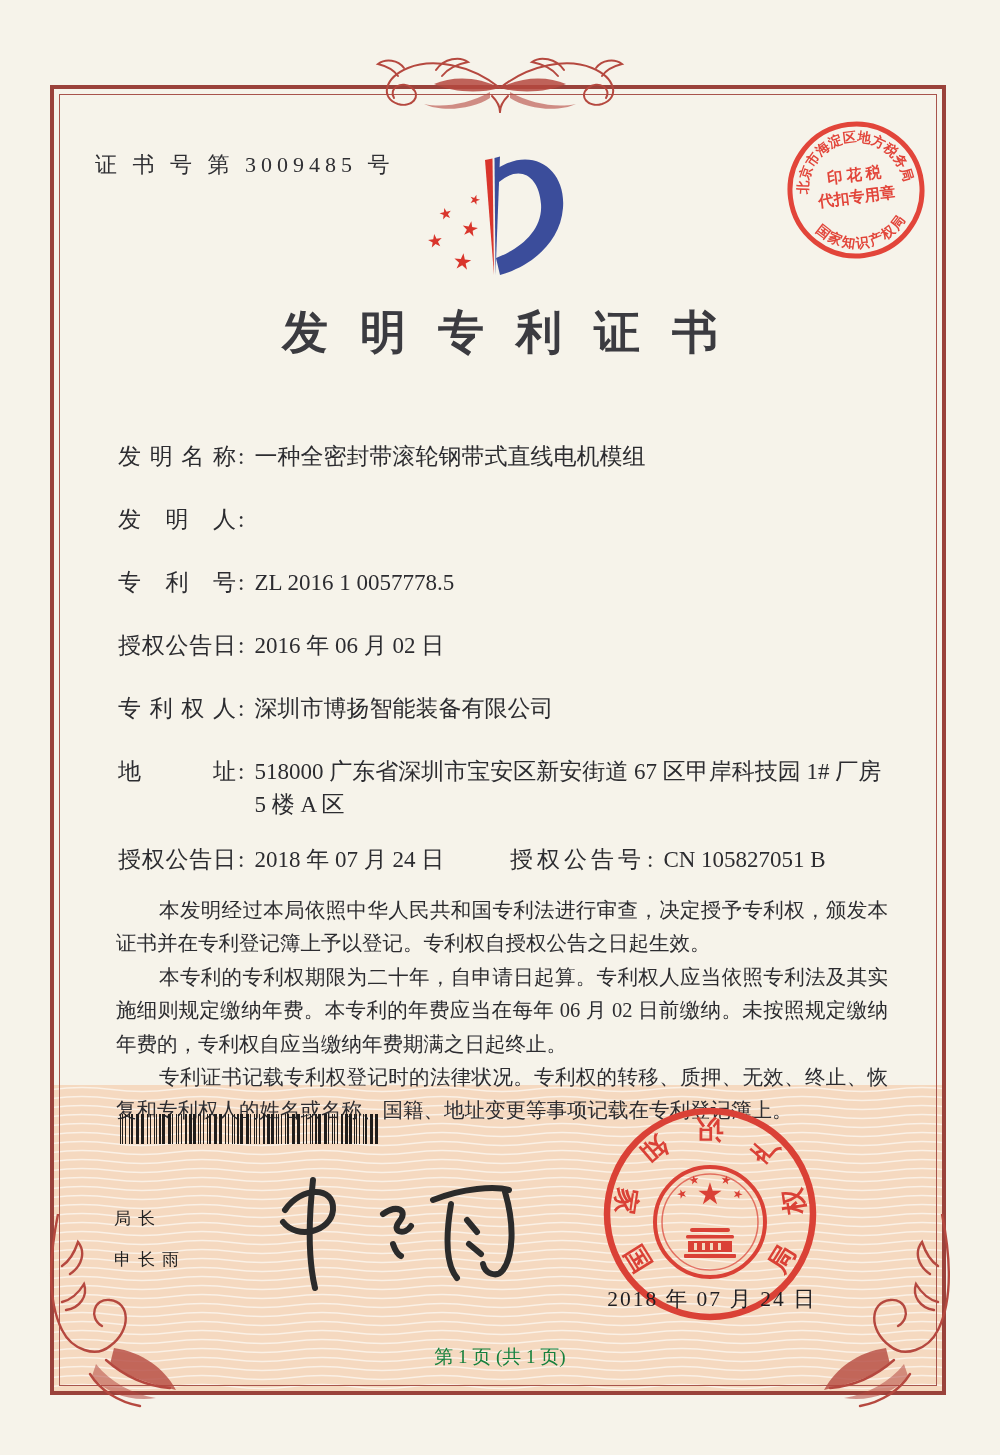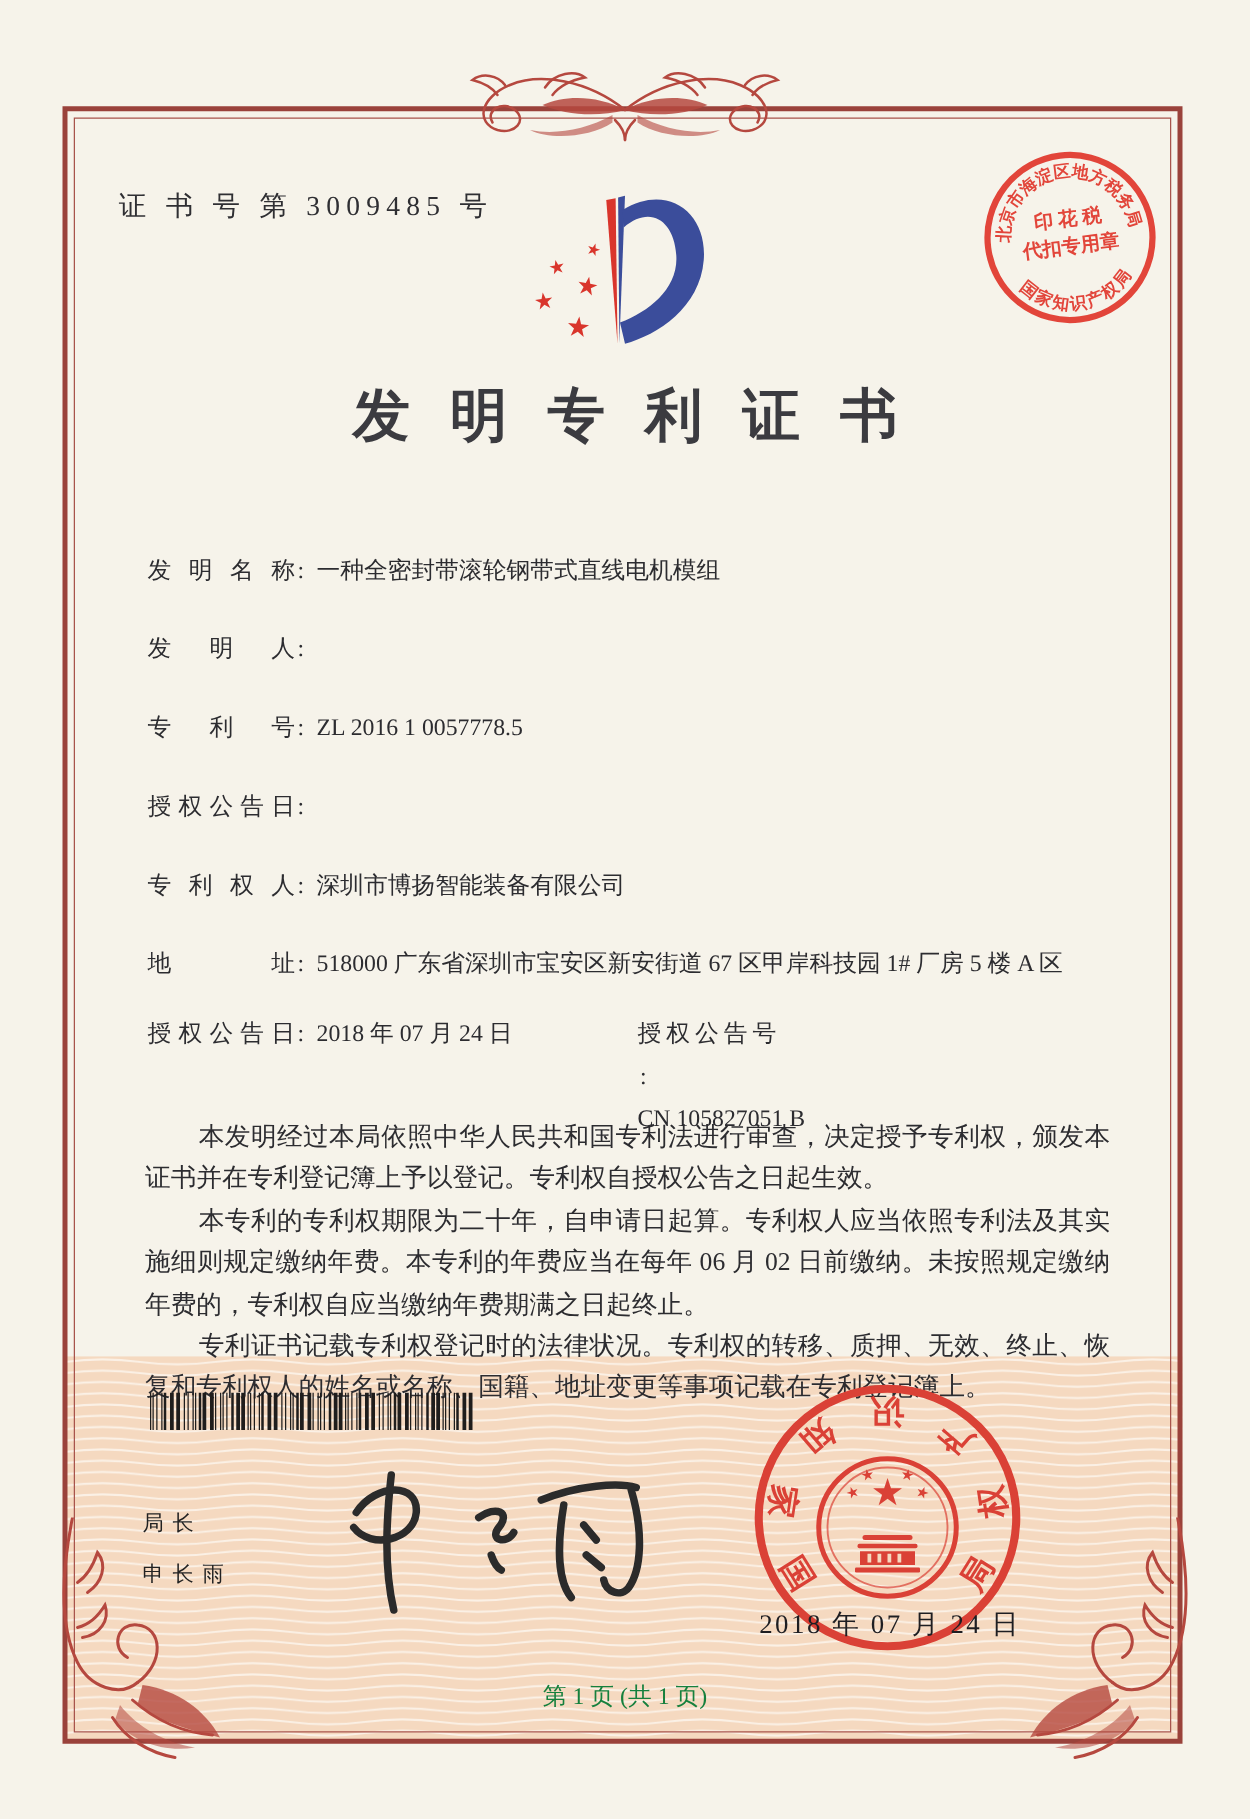--- a/index.html
+++ b/index.html
@@ -15,28 +15,28 @@
   
   .band{position:absolute;left:52px;top:1085px;width:894px;height:308px;z-index:1;}
 
   
   .certno{position:absolute;left:95px;top:150px;font-size:22px;letter-spacing:5px;color:#2f2f33;z-index:5;}
   .logo{position:absolute;left:428px;top:146px;width:150px;height:150px;z-index:5;}
   .title{position:absolute;left:0;top:302px;width:100%;text-align:center;font-size:46px;font-weight:bold;
          letter-spacing:32px;text-indent:32px;color:#3b3b40;z-index:5;}
 
   
-  .fields{position:absolute;left:118px;top:440px;width:770px;font-size:19px;z-index:5;}
+  .fields{position:absolute;left:118px;top:440px;width:770px;font-size:23px;z-index:5;}
   .frow{display:flex;line-height:34px;margin-bottom:29px;}
   .frow.addr{margin-bottom:22px;}
   .flabel{display:inline-block;width:118px;text-align:justify;text-align-last:justify;flex:none;}
   .colon{flex:none;margin:0 10px 0 2px;}
   .fvalue{flex:1;line-height:33px;}
   .grantrow{position:relative;display:flex;line-height:34px;}
-  .grant2{position:absolute;left:392px;top:0;display:flex;flex-direction:column;}
+  .grant2{position:absolute;left:392px;top:0;display:flex;}
   .grant2 .glabel{letter-spacing:4px;}
 
   
   .paras{position:absolute;left:116px;top:858px;width:772px;font-size:20.5px;line-height:33.4px;
          text-align:justify;z-index:5;margin-top:36px;}
   .paras p{margin:0;text-indent:2.1em;}
 
   
   .barcode{position:absolute;left:120px;top:1114px;width:262px;height:30px;z-index:5;}
   .signer{position:absolute;left:114px;top:1198px;font-size:17px;letter-spacing:7px;
@@ -163,20 +163,21 @@
         <span class="colon">:</span>
     </div>
     <div class="frow">
       <span class="flabel">专利号</span>
         <span class="colon">:</span>
       <span class="fvalue">ZL 2016 1 0057778.5</span>
     </div>
     <div class="frow">
       <span class="flabel">授权公告日</span>
         <span class="colon">:</span>
+      <span class="fvalue">2016 年 06 月 02 日</span>
     </div>
     <div class="frow">
       <span class="flabel">专利权人</span>
         <span class="colon">:</span>
       <span class="fvalue">深圳市博扬智能装备有限公司</span>
     </div>
     <div class="frow addr">
       <span class="flabel">地址</span>
         <span class="colon">:</span>
       <span class="fvalue">518000 广东省深圳市宝安区新安街道 67 区甲岸科技园 1# 厂房 5 楼 A 区</span>

